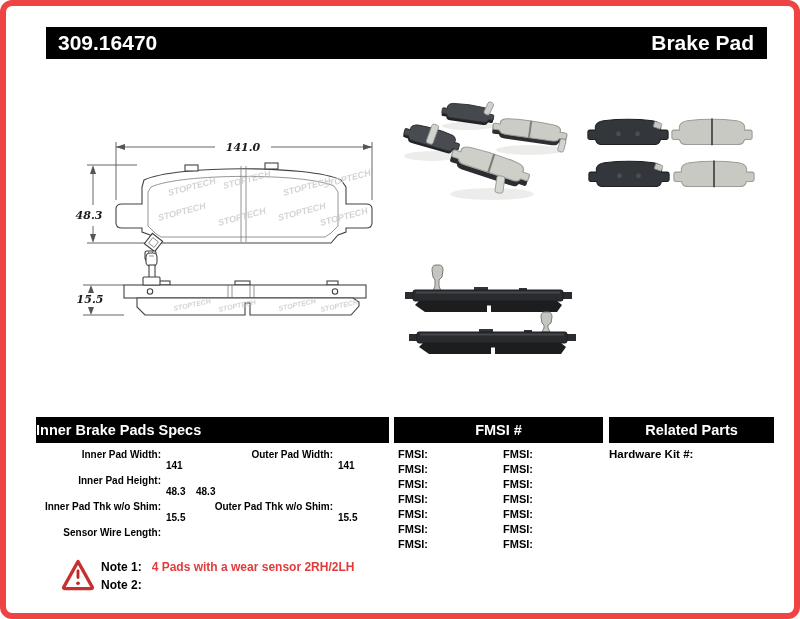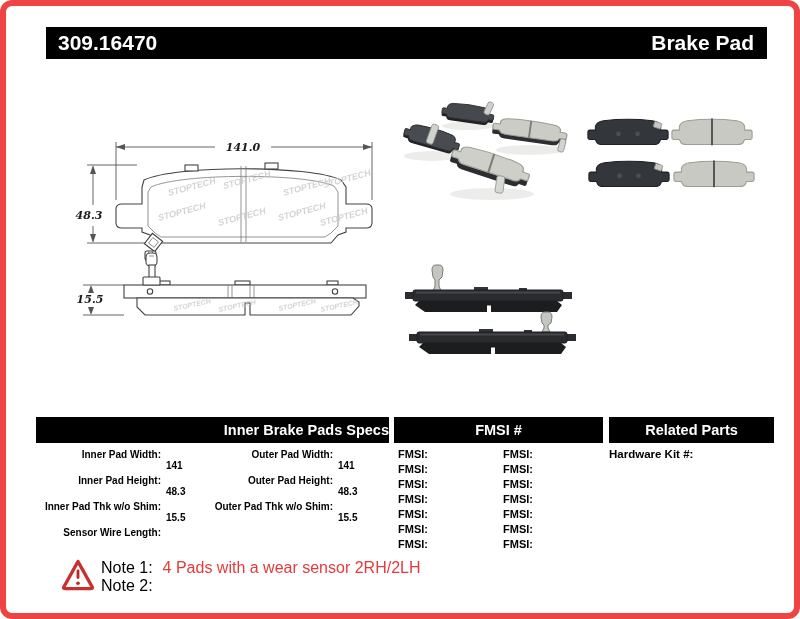--- a/index.html
+++ b/index.html
@@ -15,21 +15,21 @@
 
   
   .absvg { position:absolute; }
 
   
   .thead { position:absolute; top:411px; height:26px; background:#000; color:#fff;
            font-weight:bold; font-size:14.5px; display:flex; align-items:center; }
   .thead-pads    { left:30px;  width:353px; }
   .thead-fmsi    { left:388px; width:209px; justify-content:center; }
   .thead-related { left:603px; width:165px; justify-content:center; }
-  .thead-half { flex:1; text-align:right; white-space:nowrap; }
+  .thead-half { flex:1; text-align:left; white-space:nowrap; }
 
   
   .spec-col { position:absolute; top:441px; font-size:10px; font-weight:bold;
               line-height:15px; color:#000; }
   .inner-specs { left:30px; }
   .outer-specs { left:185px; }
   .spec-row { display:flex; white-space:nowrap; }
   .inner-specs .spec-label { width:125px; text-align:right; }
   .outer-specs .spec-label { width:142px; text-align:right; }
   .spec-value { margin-left:5px; min-width:25px; text-align:left;margin-top:11px; }
@@ -37,21 +37,21 @@
   .fmsi-grid { position:absolute; left:392px; top:441px; font-size:11px;
                font-weight:bold; line-height:15px; }
   .fmsi-row { display:flex; }
   .fmsi-cell { width:105px; }
 
   .related-col { position:absolute; left:603px; top:441px; font-size:11.5px;
                  font-weight:bold; line-height:15px; }
 
   
   .warning { position:absolute; left:55px; top:552px; width:34px; height:34px; }
-  .notes { position:absolute; left:95px; top:553px; font-size:16px; font-weight:normal;
+  .notes { position:absolute; left:95px; top:553px; font-size:12px; font-weight:bold;
            line-height:17.5px; }
   .note-line { display:flex; white-space:nowrap; }
   .note-label { color:#000; }
   .note-red { color:#e23b3b; margin-left:10px; }
 
   
   .dimtext { font-family:"DejaVu Serif", serif; font-style:italic; font-weight:bold;
              font-size:11px; fill:#1a1a1a; }
   .wm { font-family:"Liberation Sans", sans-serif; font-style:italic; font-weight:bold;
         fill:#c6c6c6; }
@@ -257,21 +257,20 @@
       <span class="spec-value"></span>
     </div>
   </div>
 
   <div class="spec-col outer-specs">
     <div class="spec-row">
       <span class="spec-label">Outer Pad Width:</span>
       <span class="spec-value">141</span>
     </div>
     <div class="spec-row">
-      <span class="spec-label">Outer Pad Height:</span>
       <span class="spec-value">48.3</span>
     </div>
     <div class="spec-row">
       <span class="spec-label">Outer Pad Thk w/o Shim:</span>
       <span class="spec-value">15.5</span>
     </div>
   </div>
 
   <div class="fmsi-grid">
     <div class="fmsi-row">

